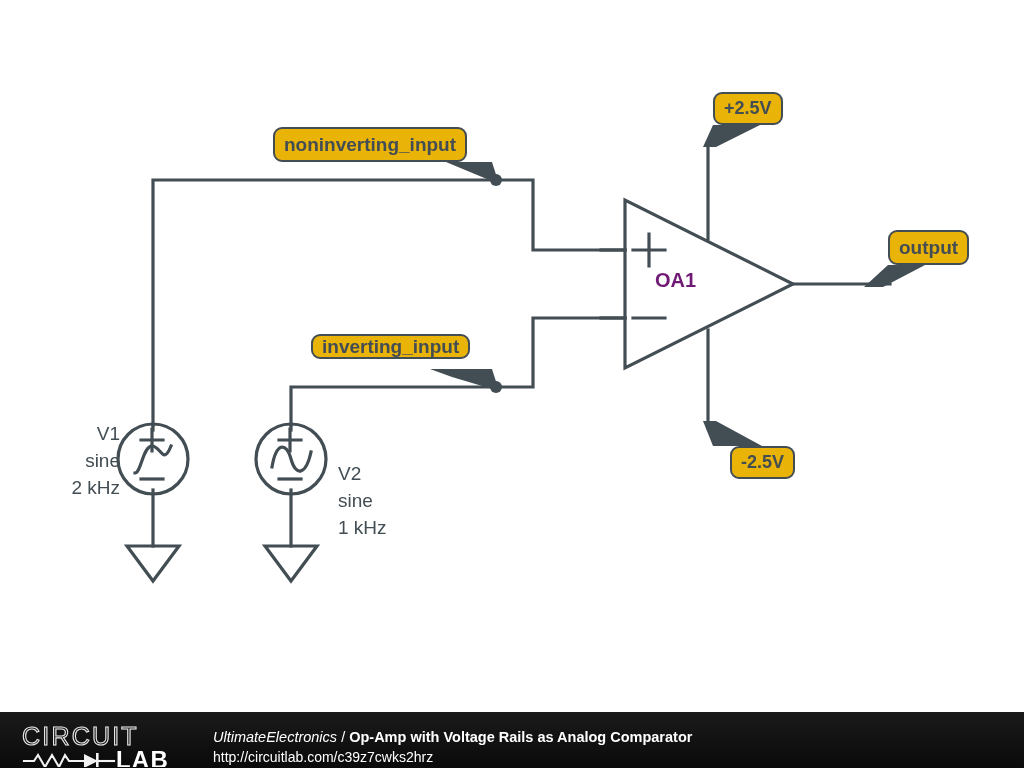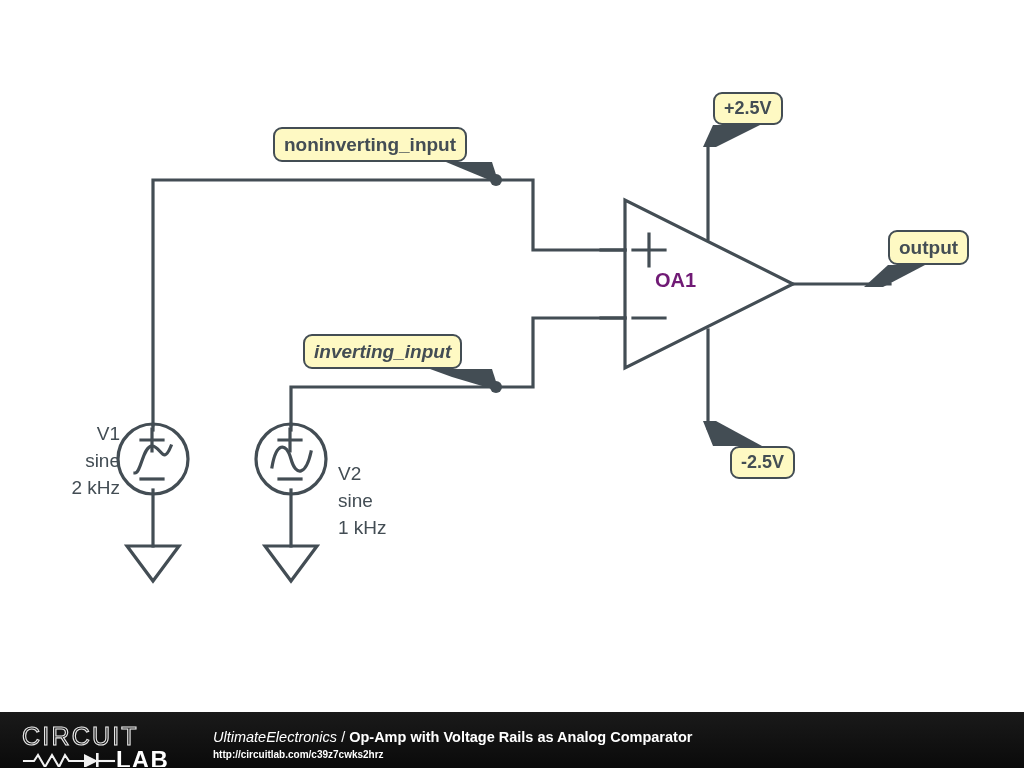--- a/index.html
+++ b/index.html
@@ -49,21 +49,21 @@
     left: 213px;
     top: 728px;
     color: #ffffff;
     line-height: 1.28;
     white-space: nowrap;
   }
   .f-line1 { font-size: 14.5px; }
   .f-brand { font-style: italic; font-weight: normal; }
   .f-sep { font-weight: normal; }
   .f-title { font-weight: bold; }
-  .f-line2 { font-size: 10px; font-weight: bold; margin-top: 2px; }
+  .f-line2 { font-size: 14px; font-weight: normal; margin-top: 2px; }
   
   #instructions {
     position: absolute;
     left: 497px;
     top: 563px;
     color: #ff0000;
     font-weight: bold;
     font-size: 17.5px;
     line-height: 1.55;
     white-space: nowrap;
@@ -86,33 +86,33 @@
     font-weight: bold;
     font-size: 20px;
     white-space: nowrap;
   }
   
   .net-flag {
     position: absolute;
     box-sizing: border-box;
     border: 2.4px solid #434d54;
     border-radius: 9px;
-    background: #fef9c3;
+    background: #eab308;
     color: #434d54;
     font-weight: bold;
     font-size: 19px;
     display: flex;
     align-items: center;
     justify-content: center;
     padding: 0 9px;
     white-space: nowrap;
     z-index: 3;
   }
   #flag-noninv  { left: 273px; top: 127px; height: 35px; text-align: right; }
-  #flag-inv     { left: 303px; top: 334px; height: 35px; font-style: italic; }
+  #flag-inv     { left: 311px; top: 334px; height: 25px; }
   #flag-output  { left: 888px; top: 230px; height: 35px; }
   #flag-vplus   { left: 713px; top: 92px;  height: 33px; font-size: 18px; }
   #flag-vminus  { left: 730px; top: 446px; height: 33px; font-size: 18px; }
 </style>
 </head>
 <body>
 
 <div id="canvas">
 
   <svg class="schematic-svg" viewBox="0 0 1024 768">

